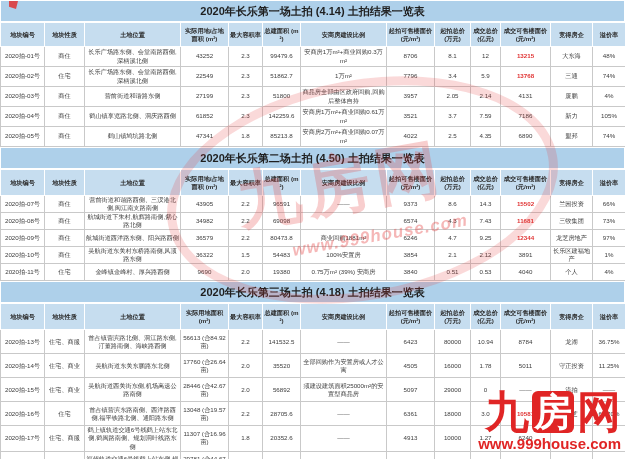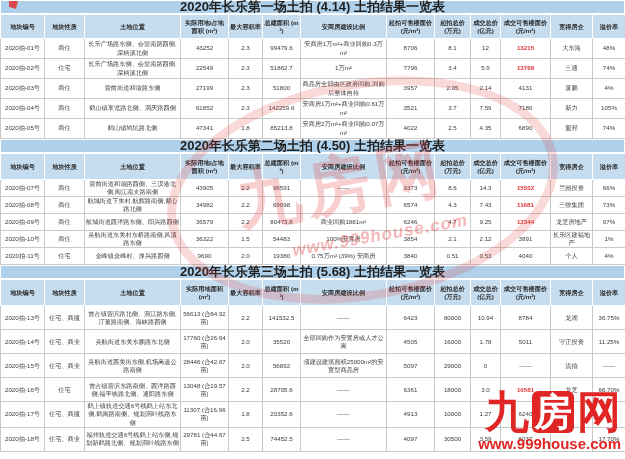--- a/index.html
+++ b/index.html
@@ -1,21 +1,21 @@
 <!DOCTYPE html>
 <html><head>
 <meta charset="utf-8">
 <style>
   *{box-sizing:border-box;margin:0;padding:0}
   html,body{width:625px;height:459px;overflow:hidden;background:#fff;
     font-family:"Liberation Sans","DejaVu Sans",sans-serif;position:relative}
   .page{position:relative;width:625px;height:459px;overflow:hidden}
   .section{width:625px}
-  .sec-title{height:14px;background:#aacademy;background:#aed0ea;border:1px solid #fff;
-    font-size:13px;font-weight:bold;display:flex;align-items:center;justify-content:center;color:#1f1f1f}
+  .sec-title{height:22px;background:#aacademy;background:#aed0ea;border:1px solid #fff;
+    font-size:11px;font-weight:bold;display:flex;align-items:center;justify-content:center;color:#1f1f1f}
   table{width:625px;table-layout:fixed;border-collapse:collapse}
   th{background:#c6ddef;font-size:6.2px;font-weight:bold;color:#2b2b2b;border:1px solid #fff;
     padding:1px;text-align:center;line-height:1.25;word-break:break-all}
   td{font-size:6.2px;color:#3c3c3c;border:1px solid #c9c9c9;text-align:center;
     padding:0 1px;background:#fff;line-height:1.3;word-break:break-all}
   .s1 th{height:24px}.s1 td{height:20px}
   .s2 th{height:26px}.s2 td{height:17px}
   .s3 th{height:26px}.s3 td{height:24px}
   td.red{color:#e03434;font-weight:bold}
   
@@ -265,21 +265,21 @@
             <td>0.53</td>
             <td>4040</td>
             <td>个人</td>
             <td>4%</td>
           </tr>
         </tbody>
     </table>
   </div>
 
   <div class="section">
-    <div class="sec-title">2020年长乐第三场土拍 (5.68)  土拍结果一览表</div>
+    <div class="sec-title">2020年长乐第三场土拍 (4.18)  土拍结果一览表</div>
     <table class="s3">
       <colgroup>
         <col style="width:44px">
           <col style="width:40px">
           <col style="width:96px">
           <col style="width:48px">
         <col style="width:34px">
           <col style="width:38px">
           <col style="width:86px">
           <col style="width:48px">

